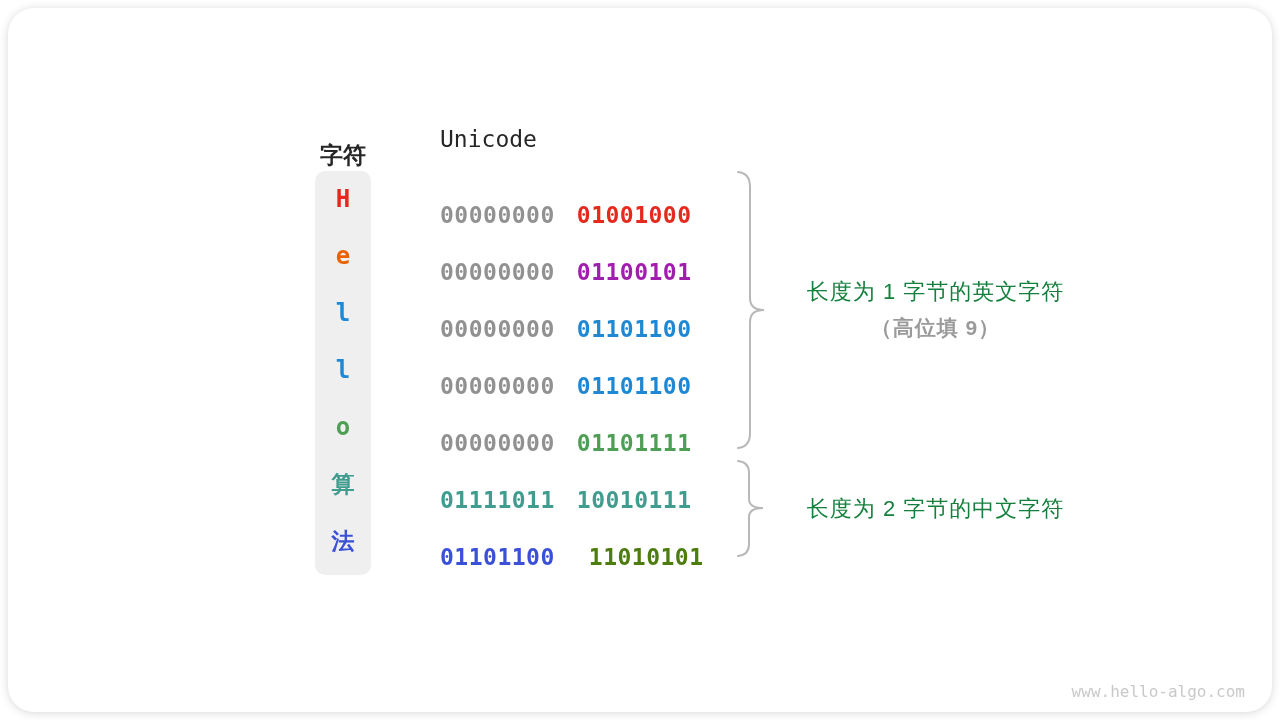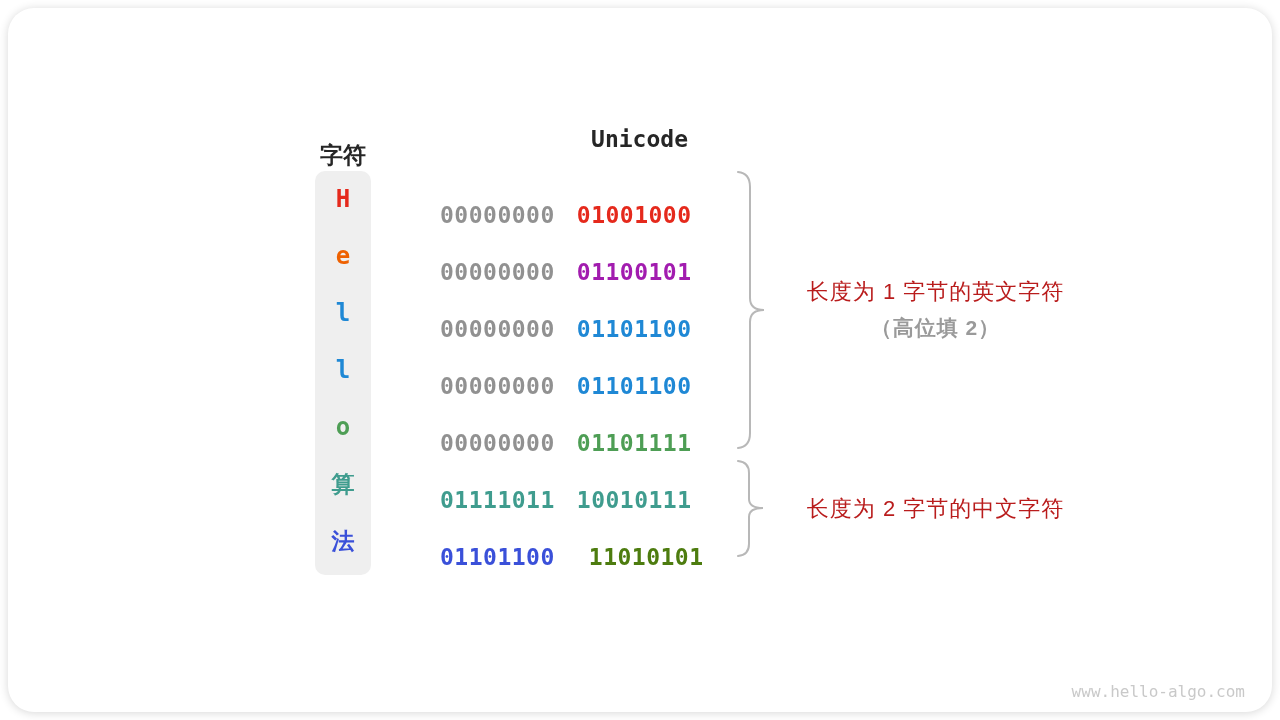--- a/index.html
+++ b/index.html
@@ -14,21 +14,21 @@
 
   .mono { font-family: "DejaVu Sans Mono", monospace; }
 
   
   .hdr-char {
     position: absolute; left: 307px; top: 133px; width: 56px; height: 28px;
     text-align: center; font-size: 23px; font-weight: bold; color: #262626; line-height: 28px;
   }
   .hdr-unicode {
     position: absolute; left: 432px; top: 117px; width: 248px; height: 28px;
-    text-align: right; font-size: 23px; font-weight: bold; color: #262626; line-height: 28px;
+    text-align: left; font-size: 23px; font-weight: normal; color: #262626; line-height: 28px;
   }
 
   
   .char-col-bg {
     position: absolute; left: 307px; top: 163px; width: 56px; height: 404px;
     background: #efefef; border-radius: 10px;
   }
 
   
   .rows { position: absolute; left: 0; top: 163px; width: 1280px; }
@@ -48,21 +48,21 @@
 
   
   .brace { position: absolute; left: 727px; }
   .brace-1 { top: 163px; }
   .brace-2 { top: 452px; }
 
   
   .annotation { position: absolute; left: 765px; width: 325px; text-align: center; }
   .annotation-1 { top: 270px; }
   .annotation-2 { top: 487px; }
-  .ann-line1 { font-size: 22px; color: #b91c1c; line-height: 28px; letter-spacing: 1px; }
+  .ann-line1 { font-size: 22px; color: #15803d; line-height: 28px; letter-spacing: 1px; }
   .ann-line2 { font-size: 21px; color: #9a9a9a; font-weight: bold; line-height: 26px; margin-top: 9px; letter-spacing: 1px; }
 
   
   .watermark {
     position: absolute; right: 27px; top: 674px;
     font-family: "DejaVu Sans Mono", monospace; font-size: 16px; color: #c9c9c9;
   }
 </style>
 </head>
 <body>
@@ -129,21 +129,21 @@
   <svg class="brace brace-1" width="32" height="278" viewBox="0 0 32 278">
     <path d="M3,1 Q15,2 15,16 L15,127 Q15,139 29,139 Q15,139 15,151 L15,262 Q15,276 3,277" fill="none" stroke="#b8b8b8" stroke-width="2" stroke-linecap="round"></path>
   </svg>
 
   <svg class="brace brace-2" width="32" height="97" viewBox="0 0 32 97">
     <path d="M3,1 Q14,2 14,13 L14,39 Q14,48 28,48 Q14,48 14,57 L14,84 Q14,95 3,96" fill="none" stroke="#b8b8b8" stroke-width="2" stroke-linecap="round"></path>
   </svg>
 
   <div class="annotation annotation-1">
     <div class="ann-line1">长度为 1 字节的英文字符</div>
-    <div class="ann-line2">（高位填 2）</div>
+    <div class="ann-line2">（高位填 9）</div>
   </div>
 
   <div class="annotation annotation-2">
     <div class="ann-line1">长度为 2 字节的中文字符</div>
   </div>
 
   <div class="watermark">www.hello-algo.com</div>
 
 </div>
 

